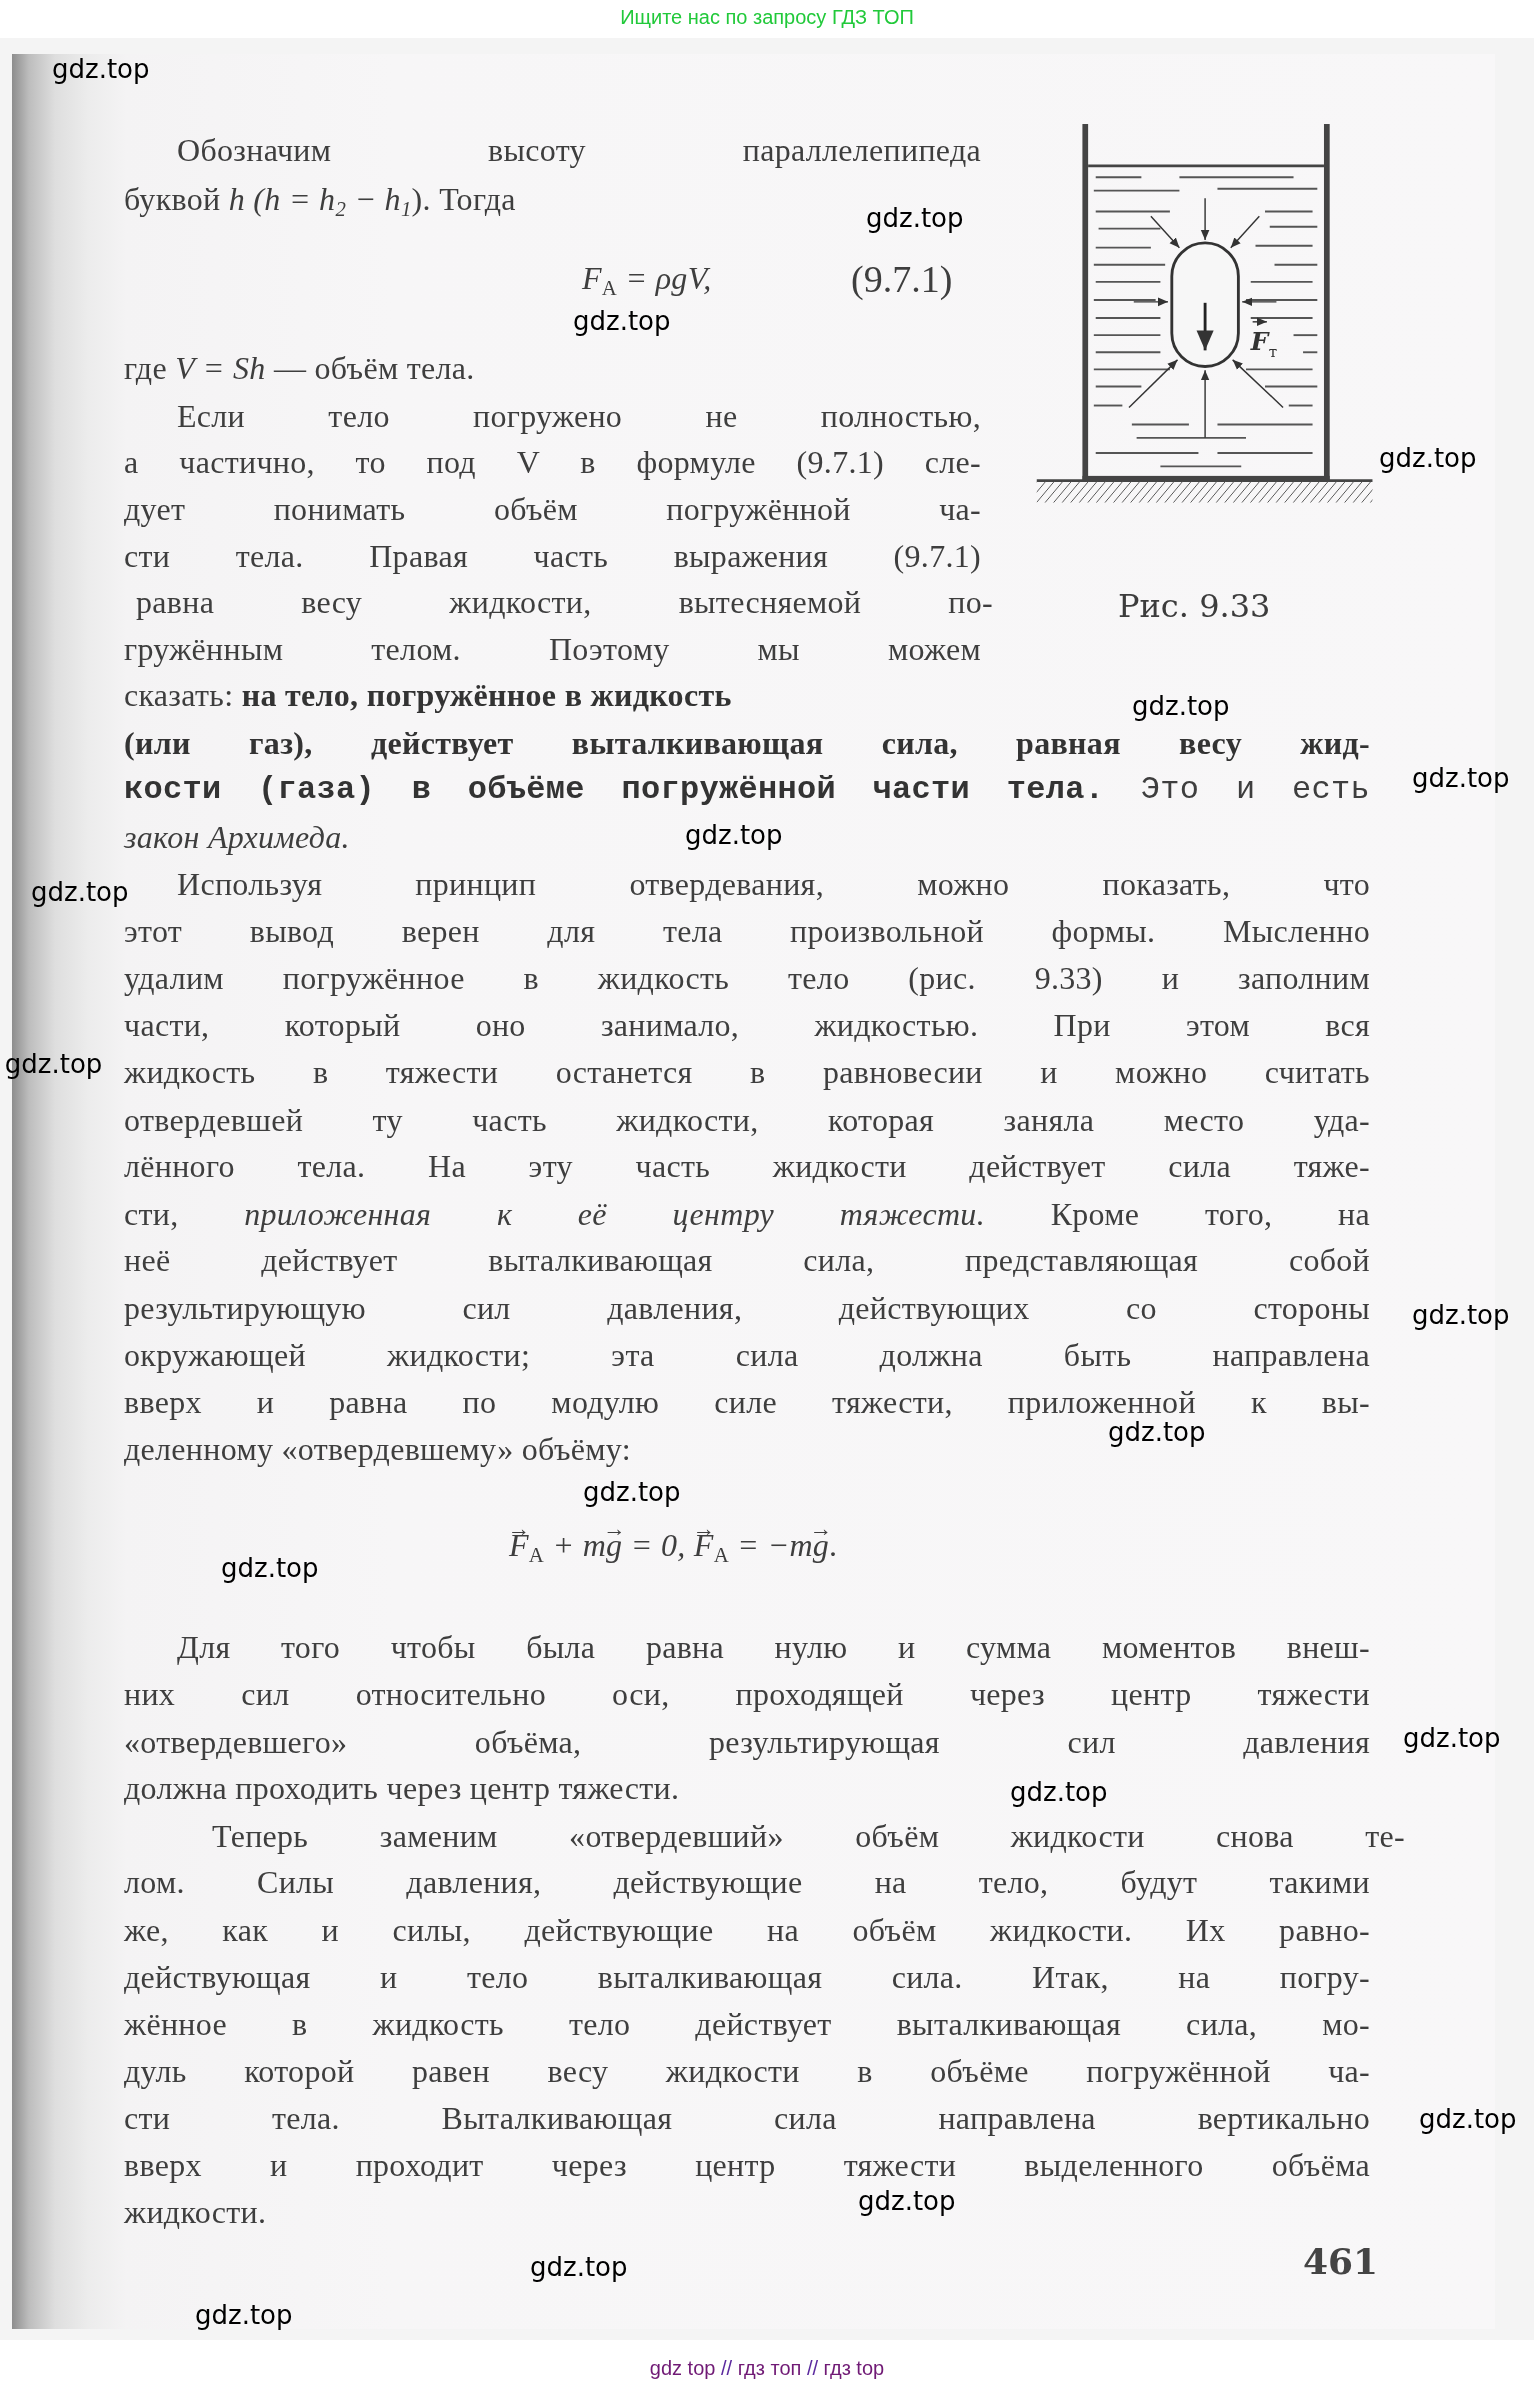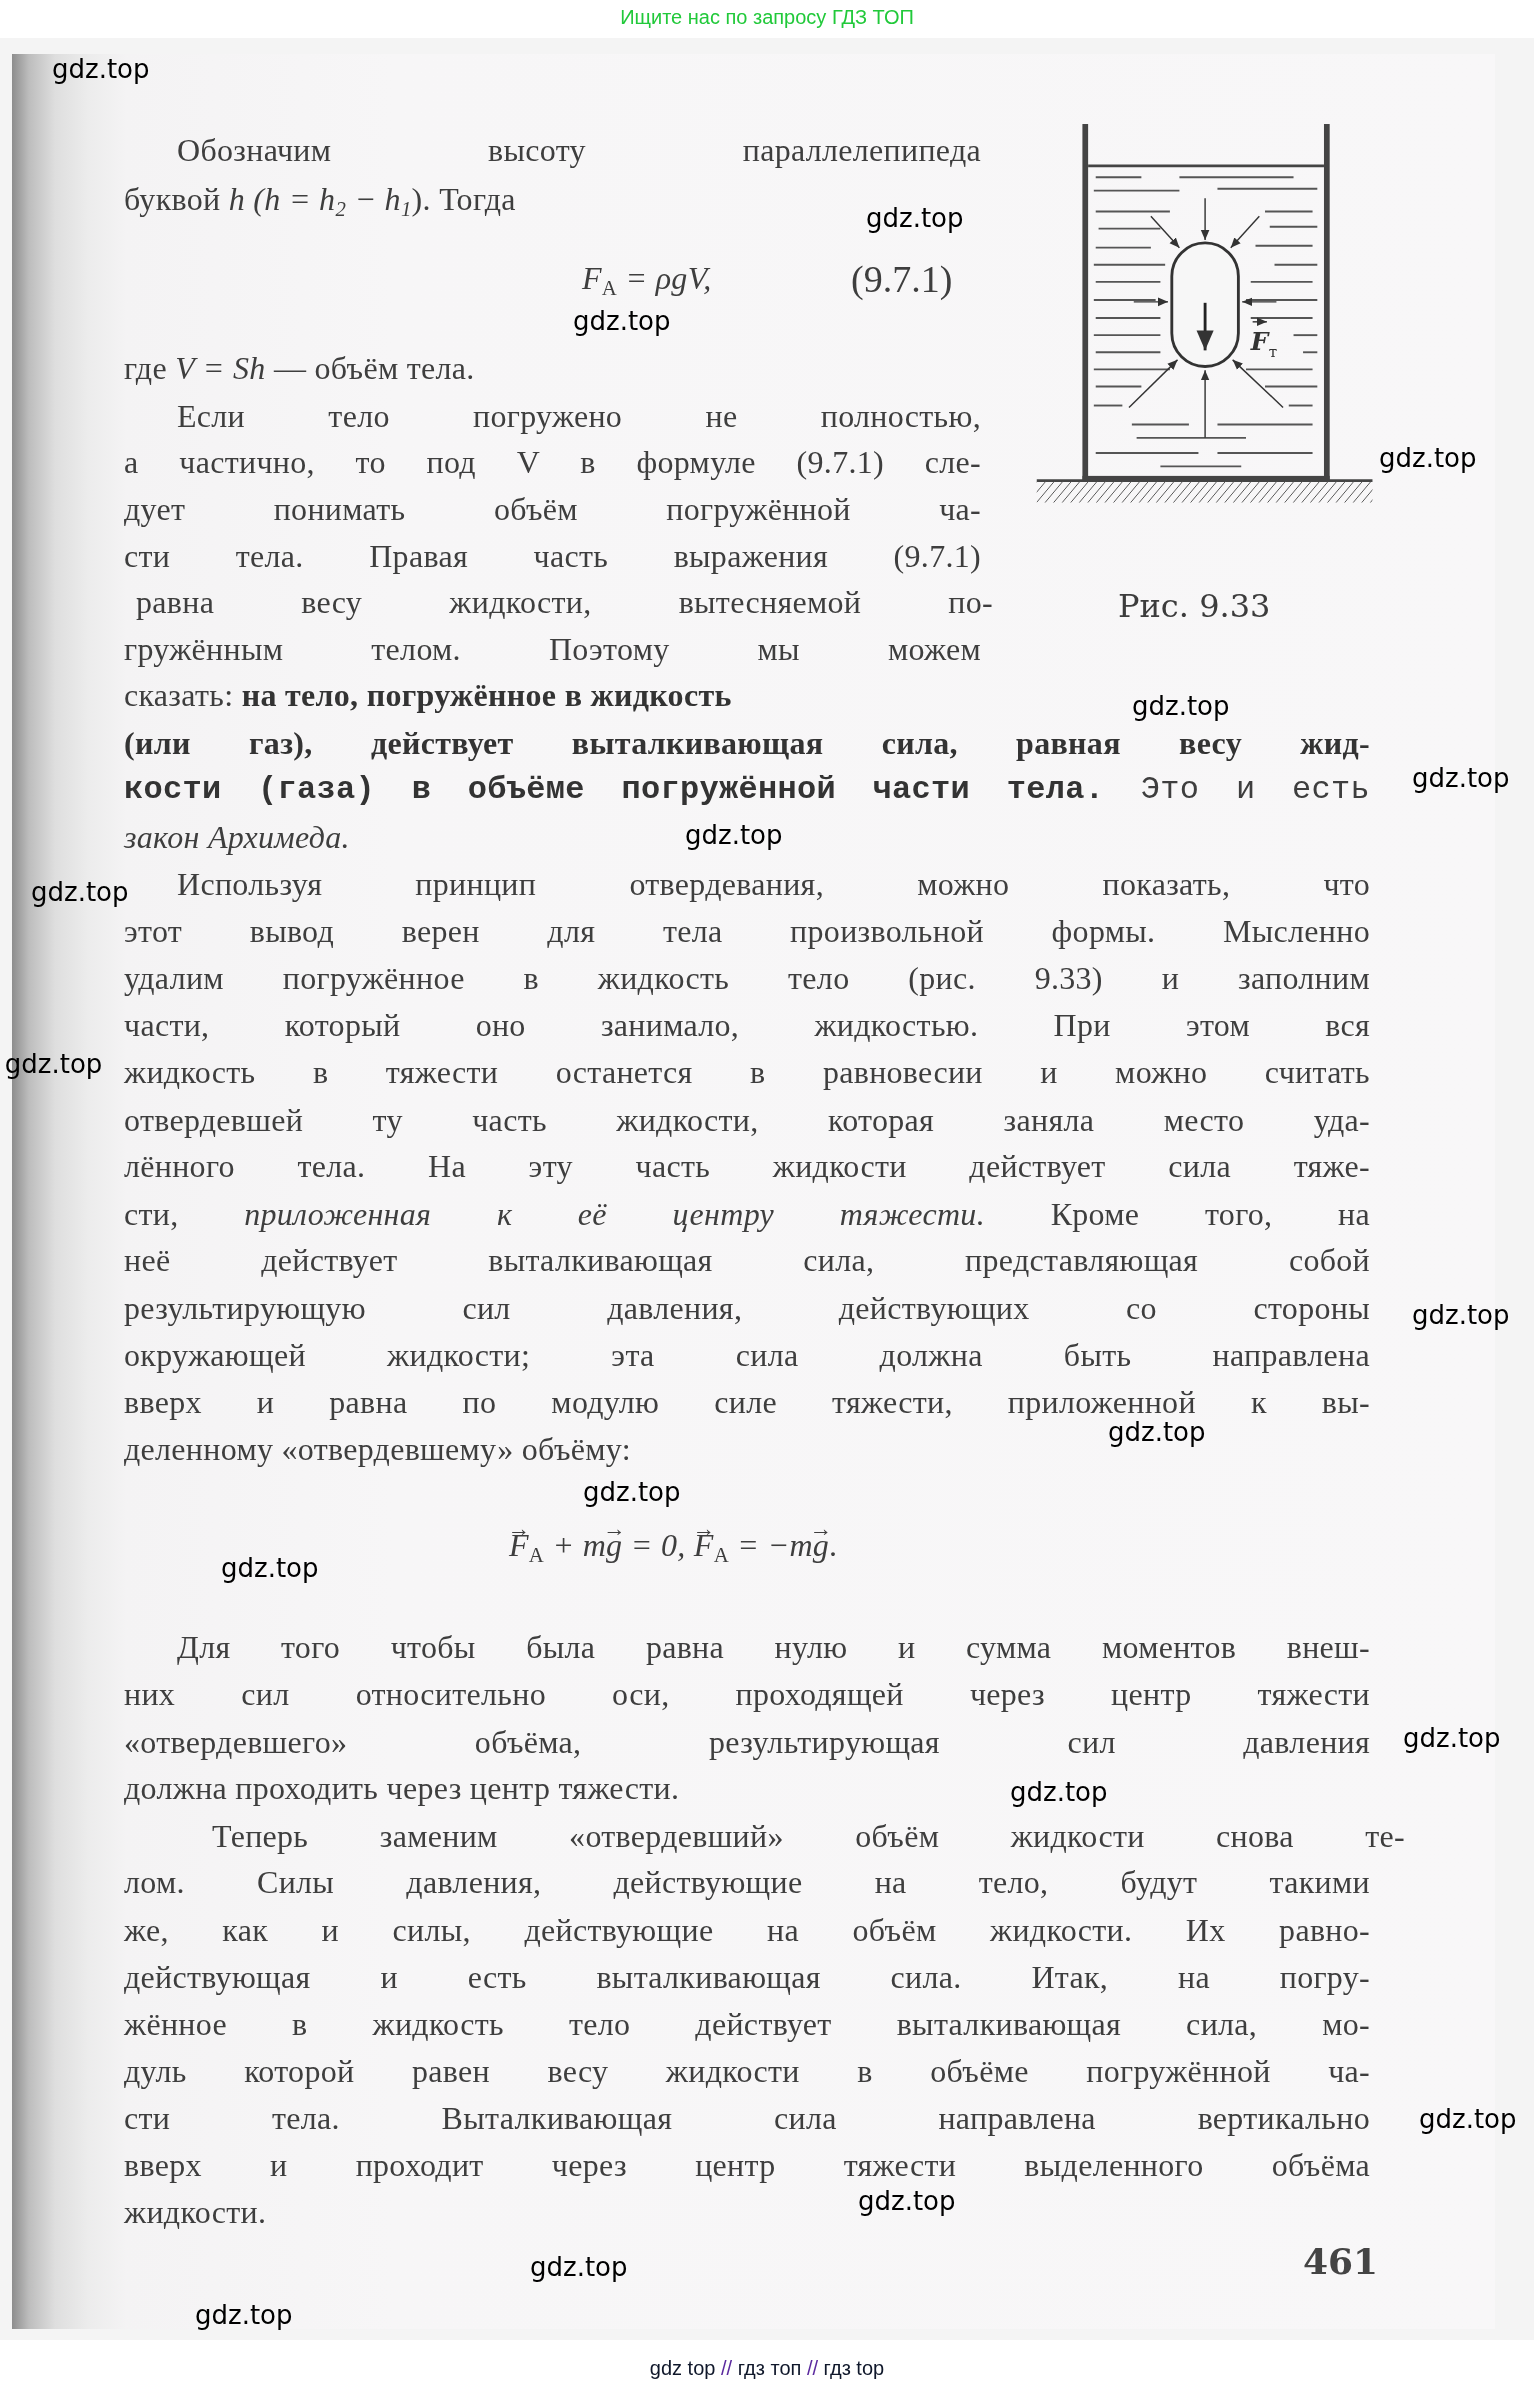--- a/index.html
+++ b/index.html
@@ -15,21 +15,21 @@
   .just { text-align:justify; text-align-last:justify; }
   .b { font-weight:bold; color:#333; }
   .i { font-style:italic; }
   .math { font-style:italic; }
   .eqno { position:absolute; font-family:"Liberation Serif", serif; font-size:38px; color:#3e3e3e; }
   .wm { position:absolute; font-family:"DejaVu Sans", sans-serif; font-size:26px; color:#000; line-height:30px; }
   .caption { position:absolute; left:1118px; top:587px; font-family:"DejaVu Serif", serif; font-size:32px; color:#3c3c3c; }
   .pagenum { position:absolute; left:1303px; top:2240px; font-family:"DejaVu Serif", serif; font-size:36px; font-weight:bold; color:#444; }
   .footer { position:absolute; left:0; top:2357px; width:1534px; text-align:center;
             font-family:"Liberation Sans", sans-serif; font-size:20px; color:#5b2a9e; }
-  .footer a { color:#0f172a; text-decoration:none; }
+  .footer a { color:#701a75; text-decoration:none; }
   .figure { position:absolute; left:1027px; top:105px; width:457px; height:466px; }
   sub { font-size:65%; vertical-align:-0.3em; }
   .vec { position:relative; display:inline-block; }
   .vec::before { content:"\2192"; position:absolute; left:50%; transform:translateX(-50%); top:-0.72em; font-size:0.7em; font-style:normal; }
 </style>
 </head>
 <body>
 
 <div class="top-banner">Ищите нас по запросу ГДЗ ТОП</div>
 
@@ -86,21 +86,21 @@
 </div>
 
 <div class="line just" style="left:177px; top:1624px; width:1193px;">Для того чтобы была равна нулю и сумма моментов внеш-</div>
 <div class="line just" style="left:124px; top:1671px; width:1246px;">них сил относительно оси, проходящей через центр тяжести</div>
 <div class="line just" style="left:124px; top:1719px; width:1246px;">«отвердевшего» объёма, результирующая сил давления</div>
 <div class="line" style="left:124px; top:1765px;">должна проходить через центр тяжести.</div>
 
 <div class="line just" style="left:177px; top:1813px; width:1193px;margin-left:35px;">Теперь заменим «отвердевший» объём жидкости снова те-</div>
 <div class="line just" style="left:124px; top:1859px; width:1246px;">лом. Силы давления, действующие на тело, будут такими</div>
 <div class="line just" style="left:124px; top:1907px; width:1246px;">же, как и силы, действующие на объём жидкости. Их равно-</div>
-<div class="line just" style="left:124px; top:1954px; width:1246px;">действующая и есть выталкивающая сила. Итак, на погру-</div>
+<div class="line just" style="left:124px; top:1954px; width:1246px;">действующая и тело выталкивающая сила. Итак, на погру-</div>
 <div class="line just" style="left:124px; top:2001px; width:1246px;">жённое в жидкость тело действует выталкивающая сила, мо-</div>
 <div class="line just" style="left:124px; top:2048px; width:1246px;">дуль которой равен весу жидкости в объёме погружённой ча-</div>
 <div class="line just" style="left:124px; top:2095px; width:1246px;">сти тела. Выталкивающая сила направлена вертикально</div>
 <div class="line just" style="left:124px; top:2142px; width:1246px;">вверх и проходит через центр тяжести выделенного объёма</div>
 <div class="line" style="left:124px; top:2189px;">жидкости.</div>
 
 <svg class="figure" viewBox="0 0 480 490" xmlns="http://www.w3.org/2000/svg">
   <defs>
     <pattern id="hatch" width="9" height="22" patternUnits="userSpaceOnUse" patternTransform="skewX(-40)">
       <line x1="0" y1="0" x2="0" y2="22" stroke="#555" stroke-width="2"></line>

